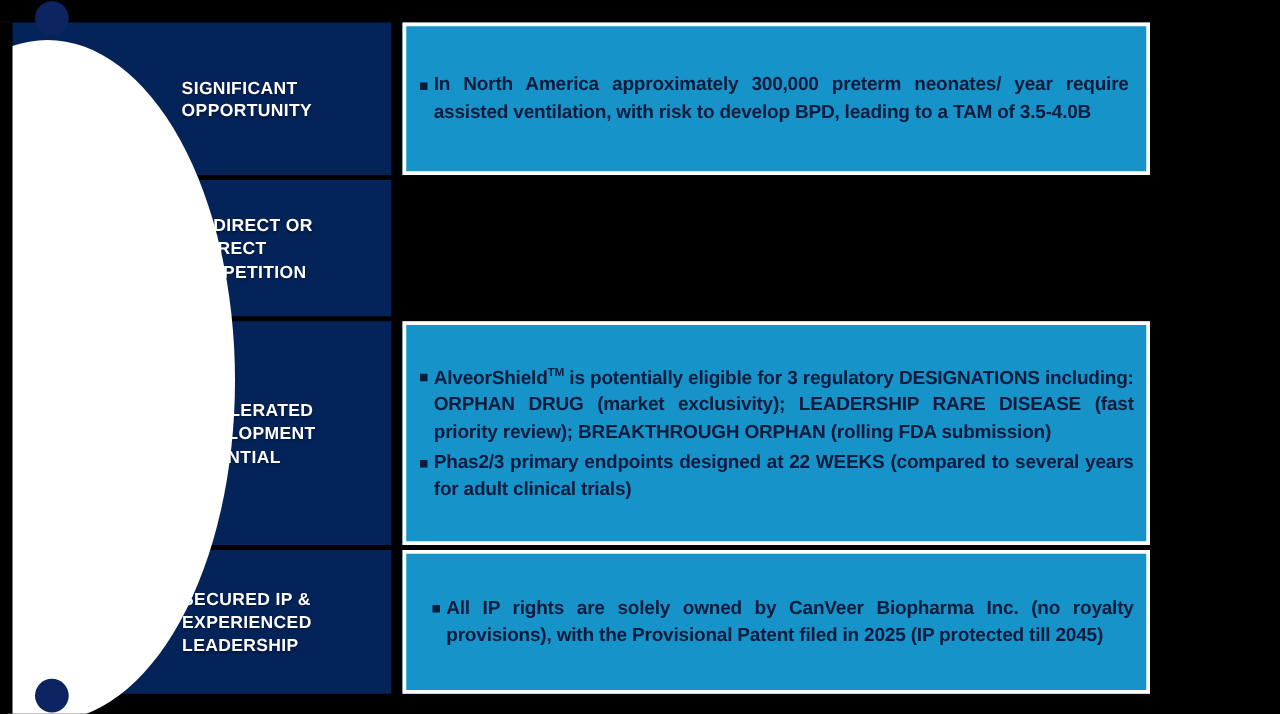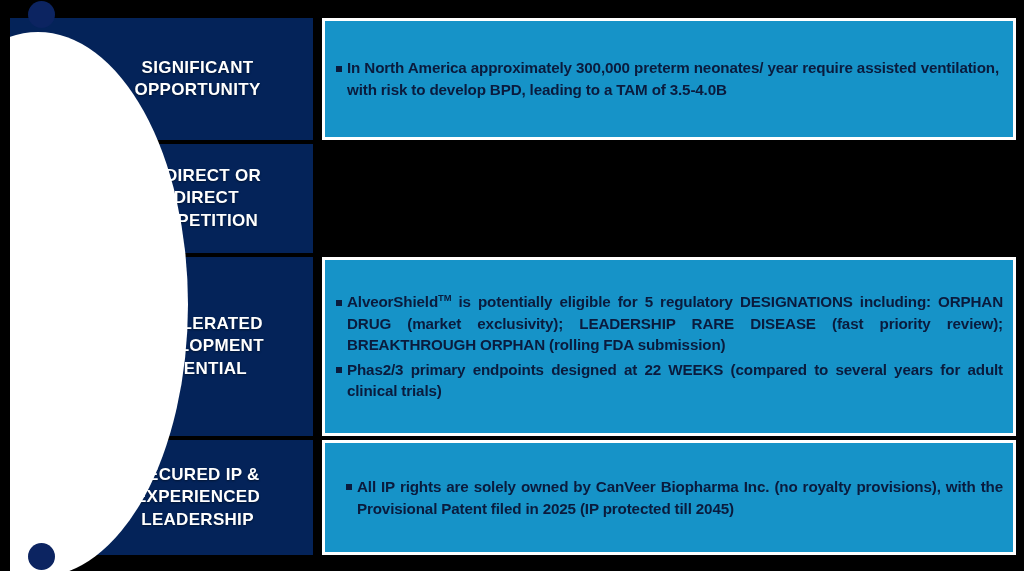--- a/index.html
+++ b/index.html
@@ -35,24 +35,24 @@
     background: #042359;
     display: flex;
     align-items: center;
     justify-content: center;
     box-sizing: border-box;
     padding: 4px 14px 4px 96px;
   }
   .label-text {
     color: #ffffff;
     font-weight: bold;
-    font-size: 17px;
+    font-size: 14px;
     line-height: 1.32;
     letter-spacing: 0.3px;
-    text-align: center;
+    text-align: left;
     text-shadow: 0 1px 2px rgba(0,0,0,0.45);
   }
 
   
   .lens {
     position: absolute;
     left: -112px;
     top: 14px;
     width: 300px;
     height: 545px;
@@ -84,21 +84,21 @@
   .right-col {
     position: absolute;
     left: 322px;
     top: 18px;
     width: 694px;
     height: 537px;
   }
   .content-block {
     position: absolute;
     left: 0;
-    width: 694px;
+    width: 598px;
     box-sizing: border-box;
     background: #1693c8;
     border: 3px solid #ffffff;
     padding: 9px 10px 9px 6px;
     display: flex;
     flex-direction: column;
     justify-content: center;
   }
   .bullet-row {
     display: flex;
@@ -185,21 +185,21 @@
       <div class="bullet-row">
         <span class="bullet-mark"><i></i></span>
         <span class="bullet-text">In North America approximately <b>300,000</b> preterm neonates/ year require assisted ventilation, with risk to develop BPD, leading to a <b>TAM of 3.5-4.0B</b></span>
       </div>
     </div>
 
 
     <div class="content-block" id="block-2">
       <div class="bullet-row">
         <span class="bullet-mark"><i></i></span>
-        <span class="bullet-text"><b>AlveorShield<sup>TM</sup></b> is potentially eligible for <b>5 regulatory DESIGNATIONS</b> including: <b>ORPHAN DRUG</b> (market exclusivity); <b>LEADERSHIP RARE DISEASE</b> (fast priority review); <b>BREAKTHROUGH ORPHAN</b> (rolling FDA submission)</span>
+        <span class="bullet-text"><b>AlveorShield<sup>TM</sup></b> is potentially eligible for <b>3 regulatory DESIGNATIONS</b> including: <b>ORPHAN DRUG</b> (market exclusivity); <b>LEADERSHIP RARE DISEASE</b> (fast priority review); <b>BREAKTHROUGH ORPHAN</b> (rolling FDA submission)</span>
       </div>
       <div class="bullet-row">
         <span class="bullet-mark"><i></i></span>
         <span class="bullet-text">Phas2/3 primary endpoints designed at <b>22 WEEKS</b> (compared to several years for adult clinical trials)</span>
       </div>
     </div>
 
     <div class="content-block" id="block-3">
       <div class="bullet-row">
         <span class="bullet-mark"><i></i></span>

